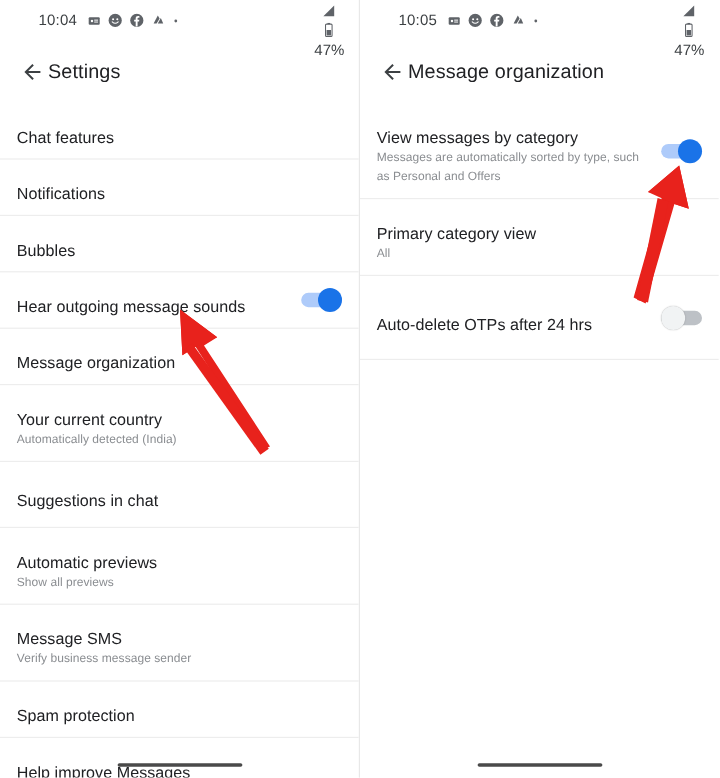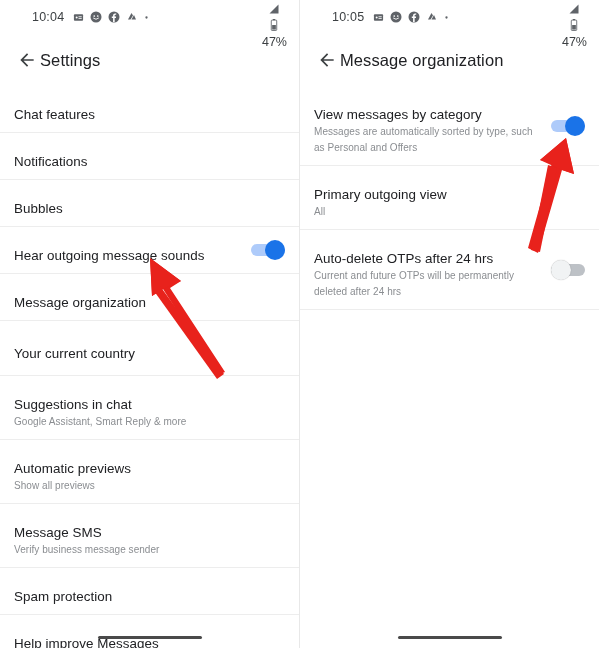--- a/index.html
+++ b/index.html
@@ -193,27 +193,27 @@
 
       <div class="row">
         <div class="row-texts">
           <div class="row-title">Message organization</div>
         </div>
       </div>
 
       <div class="row two-line">
         <div class="row-texts">
           <div class="row-title">Your current country</div>
+          <div class="row-sub">Automatically detected (India)</div>
         </div>
       </div>
 
       <div class="row two-line">
         <div class="row-texts">
           <div class="row-title">Suggestions in chat</div>
-          <div class="row-sub">Google Assistant, Smart Reply &amp; more</div>
         </div>
       </div>
 
       <div class="row two-line">
         <div class="row-texts">
           <div class="row-title">Automatic previews</div>
           <div class="row-sub">Show all previews</div>
         </div>
       </div>
 
@@ -332,29 +332,28 @@
           <div class="row-sub">Messages are automatically sorted by type, such as Personal and Offers</div>
         </div>
         <span class="toggle on">
           <span class="track"></span>
           <span class="thumb"></span>
         </span>
       </div>
 
       <div class="row two-line">
         <div class="row-texts">
-          <div class="row-title">Primary outgoing view</div>
+          <div class="row-title">Primary category view</div>
           <div class="row-sub">All</div>
         </div>
       </div>
 
       <div class="row three-line">
         <div class="row-texts">
           <div class="row-title">Auto-delete OTPs after 24 hrs</div>
-          <div class="row-sub">Current and future OTPs will be permanently deleted after 24 hrs</div>
         </div>
         <span class="toggle off">
           <span class="track"></span>
           <span class="thumb"></span>
         </span>
       </div>
 
     </div>
 
     <div class="arrow-layer">

